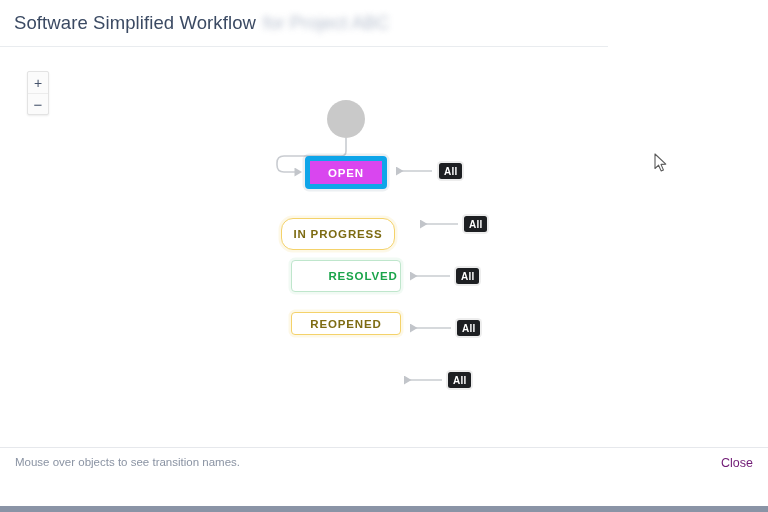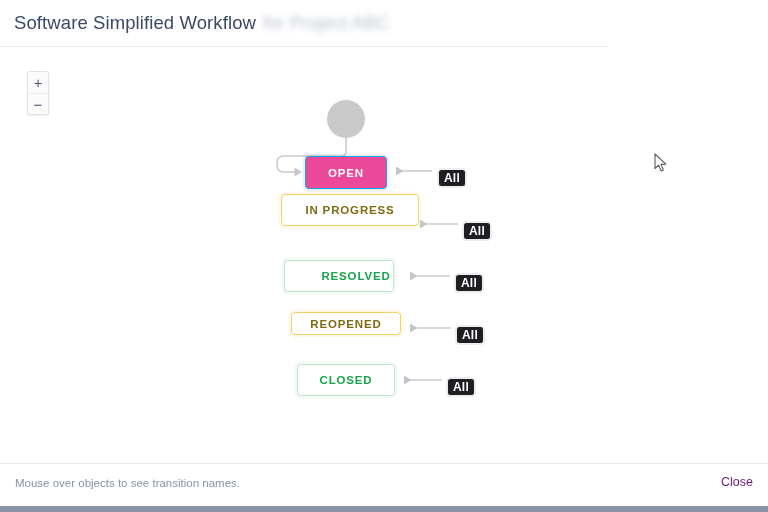--- a/index.html
+++ b/index.html
@@ -108,22 +108,22 @@
     justify-content: center;
     border-radius: 4px;
     font-size: 11.5px;
     font-weight: bold;
     letter-spacing: 0.85px;
     white-space: nowrap;
     text-align: center;
     z-index: 20;
   }
   .node-open {
-    background: #ec4899;
-    border: 1px solid #0ea5e9;
+    background: #d946ef;
+    border: 5px solid #0ea5e9;
     color: #ffffff;
     box-shadow: 0 0 0 2.5px rgba(66,96,127,0.10);
   }
   .node-yellow {
     background: #ffffff;
     border: 1.5px solid #f4d26a;
     color: #7d6b12;
     box-shadow: 0 0 0 2.5px rgba(244,210,106,0.16);
   }
   .node-green {
@@ -134,44 +134,43 @@
   }
 
   
   .badge {
     position: absolute;
     display: flex;
     align-items: center;
     justify-content: center;
     background: #1d1f22;
     color: #ffffff;
-    font-size: 12px;
+    font-size: 10px;
     font-weight: bold;
     border-radius: 2.5px;
     letter-spacing: 0.2px;
     padding: 8px 5px;
     height: 15px;
     z-index: 25;
     box-shadow: 0 0 0 2px rgba(0,0,0,0.07);
     cursor: pointer;
-    margin-top: 7px;
   }
 
   
   .footer {
     position: absolute;
-    left: 0; top: 463px;
+    left: 0; top: 447px;
     width: 768px;
     height: 41px;
     background: #ffffff;
     border-top: 1px solid #e6e8ec;
     display: flex;
-    align-items: flex-end;
+    align-items: flex-start;
     justify-content: space-between;
-    padding: 15px 15px;
+    padding: 8px 15px;
   }
   .footer-hint {
     font-size: 11.5px;
     color: #8a93a3;
   }
   .footer-close {
     font-size: 12.5px;
     color: #701a75;
     text-decoration: none;
     cursor: pointer;
@@ -232,35 +231,32 @@
 
       <line x1="451" y1="281" x2="410" y2="281" stroke="#c9ccd1" stroke-width="1.4" marker-end="url(#arrL)"></line>
 
       <line x1="442" y1="333" x2="404" y2="333" stroke="#c9ccd1" stroke-width="1.4" marker-end="url(#arrL)"></line>
     </svg>
 
     <div class="node node-open" style="left:305px; top:109px; width:82px; height:33px;">
       <span>OPEN</span>
     </div>
 
-    <div class="node node-yellow" style="left:281px; top:147px; width:138px; height:32px;">
+    <div class="node node-yellow" style="left:281px; top:171px; width:114px; height:32px;border-radius:12px;">
       <span>IN PROGRESS</span>
     </div>
 
-    <div class="node node-green" style="left:284px; top:213px; width:110px; height:32px;padding-left:34px;">
+    <div class="node node-green" style="left:291px; top:213px; width:110px; height:32px;padding-left:34px;">
       <span>RESOLVED</span>
     </div>
 
     <div class="node node-yellow" style="left:291px; top:265px; width:110px; height:23px;">
       <span>REOPENED</span>
     </div>
 
-    <div class="node node-green" style="left:297px; top:317px; width:98px; height:32px;">
-      <span>CLOSED</span>
-    </div>
 
     <div class="badge" style="left:439px; top:116px;">
       <span>All</span>
     </div>
 
     <div class="badge" style="left:464px; top:169px;">
       <span>All</span>
     </div>
 
     <div class="badge" style="left:456px; top:221px;">

